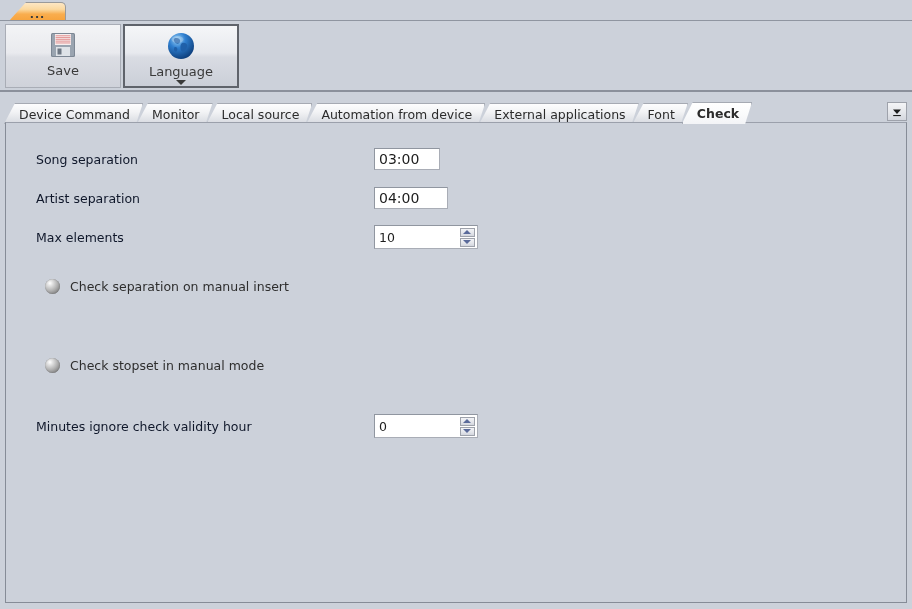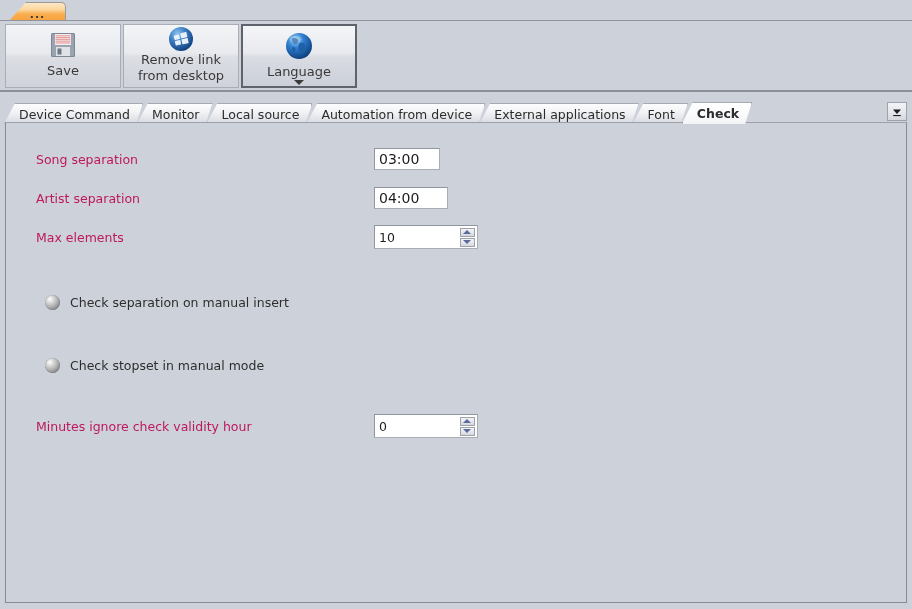--- a/index.html
+++ b/index.html
@@ -192,21 +192,21 @@
     left: 0;
     width: 100%;
     height: 26px;
     display: flex;
     align-items: center;
   }
   .row .lbl {
     position: absolute;
     left: 30px;
     font-size: 12.5px;
-    color: #be185d;
+    color: #0f172a;
     white-space: nowrap;
   }
 
   
   .txt {
     position: absolute;
     box-sizing: border-box;
     background: #ffffff;
     border: 1px solid #a9adb6;
     border-top-color: #9096a0;
@@ -326,42 +326,20 @@
               <rect x="7.6" y="10.6" width="14.8" height="1.1"></rect>
               <rect x="7.6" y="12.4" width="14.8" height="1.1"></rect>
             </g>
             <rect x="8" y="17" width="14" height="9" fill="#dfe3e8"></rect>
             <rect x="9.5" y="18.5" width="4" height="6" fill="#6f7884"></rect>
           </svg>
         </div>
         <div class="tb-label">Save</div>
       </div>
 
-      <div class="tb-btn two-line">
-        <div class="tb-ico">
-          <svg width="26" height="26" viewBox="0 0 26 26">
-            <defs>
-              <radialGradient id="winball" cx="35%" cy="28%" r="75%">
-                <stop offset="0%" stop-color="#8fc6f0"></stop>
-                <stop offset="45%" stop-color="#3e7fc4"></stop>
-                <stop offset="100%" stop-color="#11407e"></stop>
-              </radialGradient>
-            </defs>
-            <circle cx="13" cy="13" r="12" fill="url(#winball)"></circle>
-            <g transform="rotate(-12 13 13)">
-              <rect x="6.5" y="8.2" width="5.6" height="4.6" rx="0.6" fill="#e9f1f8"></rect>
-              <rect x="13.3" y="7.2" width="6.4" height="5.2" rx="0.6" fill="#e9f1f8"></rect>
-              <rect x="6.5" y="13.8" width="5.6" height="4.6" rx="0.6" fill="#e9f1f8"></rect>
-              <rect x="13.3" y="13.4" width="6.4" height="5.2" rx="0.6" fill="#e9f1f8"></rect>
-            </g>
-          </svg>
-        </div>
-        <div class="tb-label">Remove link</div>
-        <div class="tb-label">from desktop</div>
-      </div>
 
       <div class="tb-btn active">
         <div class="tb-ico">
           <svg width="30" height="30" viewBox="0 0 30 30">
             <defs>
               <radialGradient id="globe" cx="36%" cy="26%" r="78%">
                 <stop offset="0%" stop-color="#9fd4f7"></stop>
                 <stop offset="40%" stop-color="#2f7fd0"></stop>
                 <stop offset="100%" stop-color="#0c3c79"></stop>
               </radialGradient>
@@ -435,21 +413,21 @@
             <span class="sbtn up">
                 <span class="tri-up"></span>
               </span>
             <span class="sbtn down">
                 <span class="tri-dn"></span>
               </span>
           </span>
         </span>
       </div>
 
-      <div class="led-row" style="top:168px;">
+      <div class="led-row" style="top:152px;">
         <span class="led"></span>
         <span class="led-label">Check separation on manual insert</span>
       </div>
 
       <div class="led-row" style="top:231px;">
         <span class="led"></span>
         <span class="led-label">Check stopset in manual mode</span>
       </div>
 
       <div class="row" style="top:290px;">

